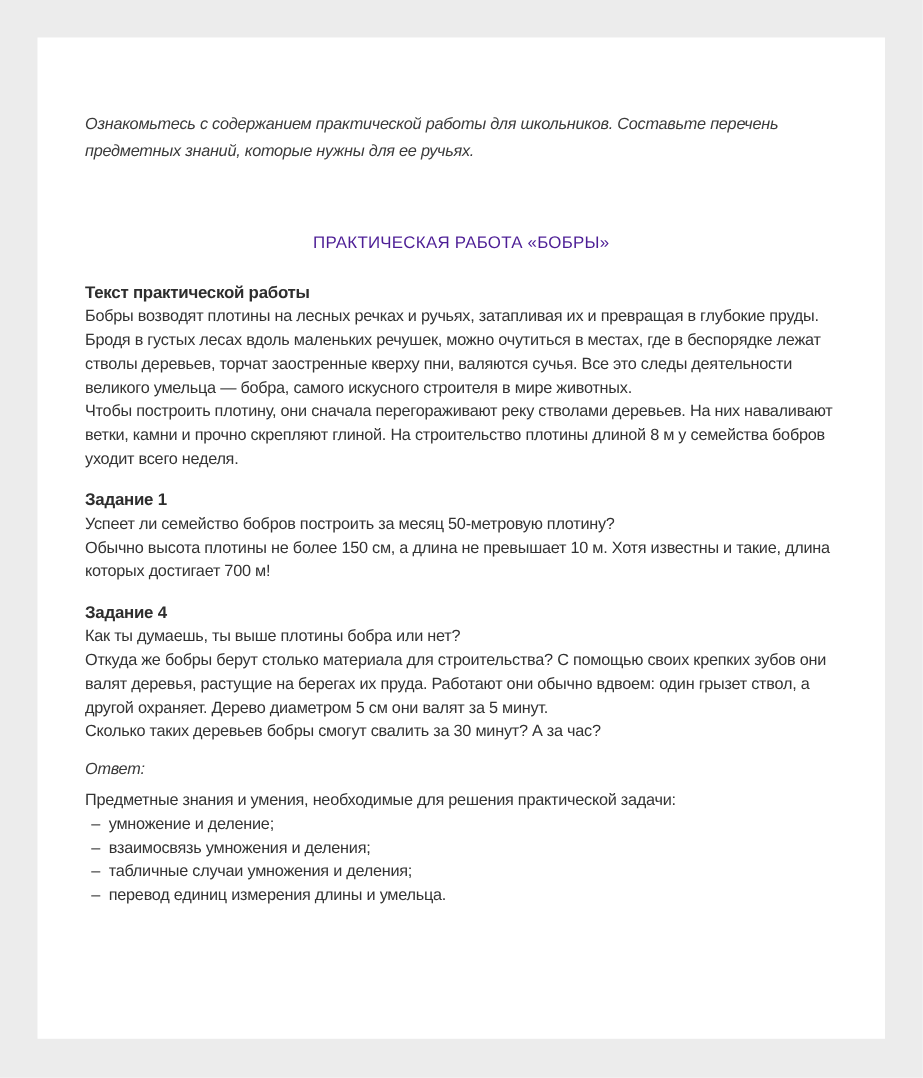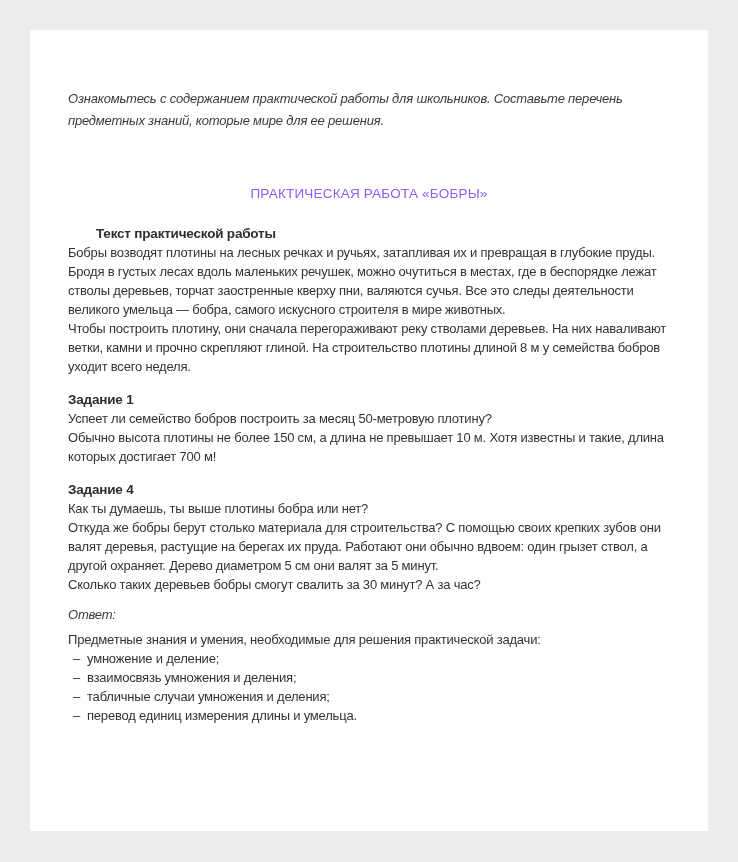--- a/index.html
+++ b/index.html
@@ -26,29 +26,29 @@
     line-height: 22px;
     color: #3a3a3a;
   }
   .doc-title {
     margin-top: 52px;
     text-align: center;
     font-size: 13.5px;
     line-height: 19px;
     letter-spacing: 0.2px;
     font-weight: 400;
-    color: #8b5cf6;
+    color: #4c1d95;
   }
   .section-heading {
     font-weight: 700;
     font-size: 13.5px;
     line-height: 19px;
     color: #2e2e2e;
   }
-  .work-text-heading { margin-top: 21px; margin-left: 28px; }
+  .work-text-heading { margin-top: 21px; }
   .task-heading { margin-top: 14px; }
   .para { line-height: 19px; }
   .answer-label {
     margin-top: 11px;
     font-style: italic;
     font-size: 13px;
     line-height: 19px;
     color: #3a3a3a;
   }
   .answer-intro { margin-top: 6px; line-height: 19px; }
@@ -58,21 +58,21 @@
     width: 19px;
     padding-left: 5px;
     flex: 0 0 auto;
   }
 </style>
 </head>
 <body>
 
 <div class="sheet">
 
-  <p class="instruction">Ознакомьтесь с содержанием практической работы для школьников. Составьте перечень предметных знаний, которые мире для ее решения.</p>
+  <p class="instruction">Ознакомьтесь с содержанием практической работы для школьников. Составьте перечень предметных знаний, которые нужны для ее ручьях.</p>
 
   <h1 class="doc-title">ПРАКТИЧЕСКАЯ РАБОТА «БОБРЫ»</h1>
 
   <h2 class="section-heading work-text-heading">Текст практической работы</h2>
 
   <p class="para">Бобры возводят плотины на лесных речках и ручьях, затапливая их и превращая в глубокие пруды.</p>
   <p class="para">Бродя в густых лесах вдоль маленьких речушек, можно очутиться в местах, где в беспорядке лежат стволы деревьев, торчат заостренные кверху пни, валяются сучья. Все это следы деятельности великого умельца — бобра, самого искусного строителя в мире животных.</p>
   <p class="para">Чтобы построить плотину, они сначала перегораживают реку стволами деревьев. На них наваливают ветки, камни и прочно скрепляют глиной. На строительство плотины длиной 8 м у семейства бобров уходит всего неделя.</p>
 
   <h2 class="section-heading task-heading">Задание 1</h2>

